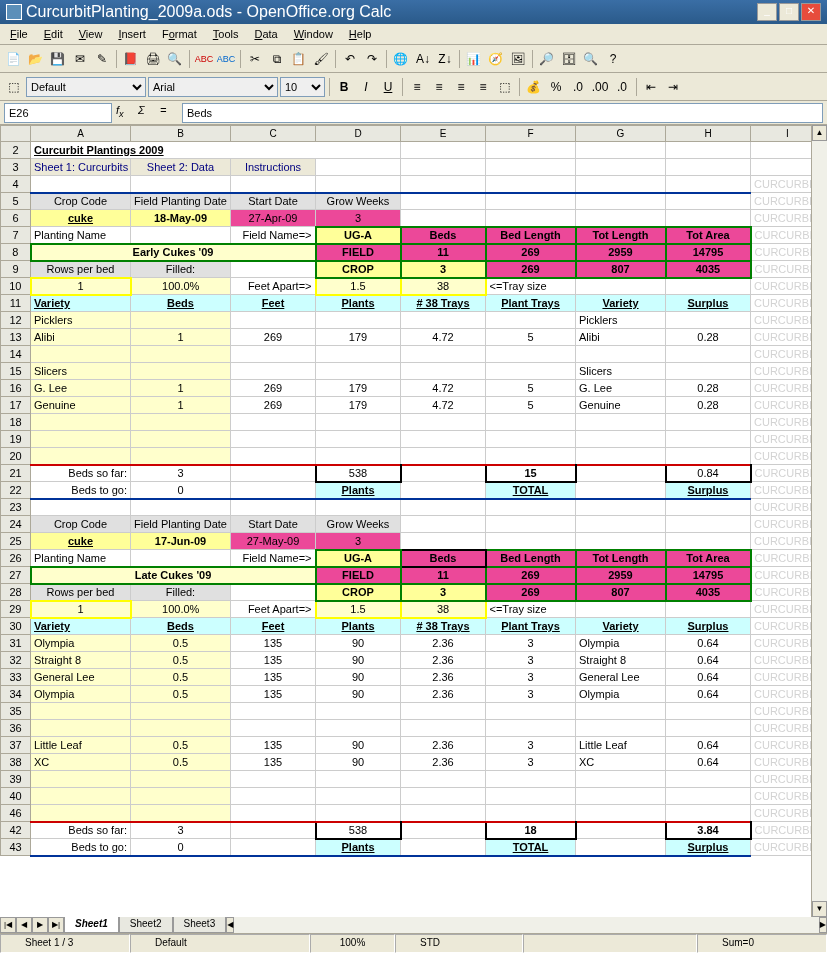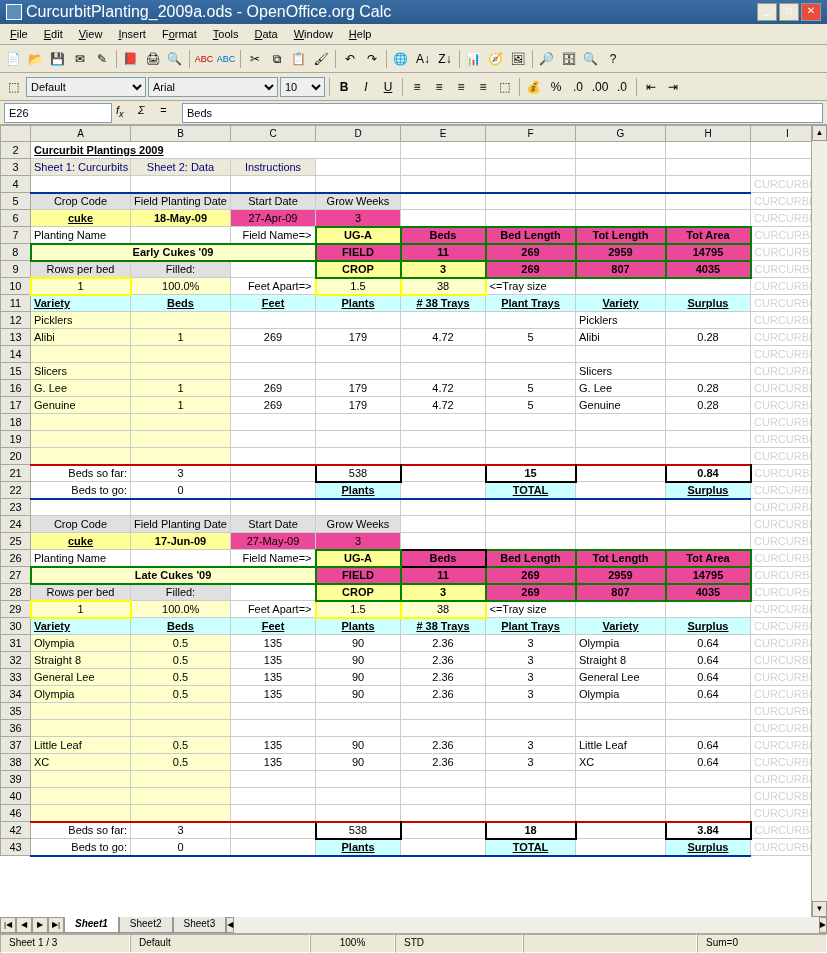--- a/index.html
+++ b/index.html
@@ -45,21 +45,21 @@
 .yellow-bx { border: 2px solid #ffff00 !important; }
 .sub-head { background: #e0e0e0; font-size: 9px; }
 .small-txt { font-size: 9px; text-align: left !important; }
 .planting { font-size: 14px; font-weight: bold; text-align: center; }
 .curcurbits-txt { color: #d3d3d3; font-size: 10px; text-align: left !important; }
 .tab-nav { display: flex; gap: 0; }
 .tab-nav-btn { width: 16px; height: 16px; border: 1px solid #999; background: #ece9d8; font-size: 8px; text-align: center; line-height: 14px; cursor: pointer; }
 .sheet-tab { padding: 1px 10px; background: #e8e8e0; border: 1px solid #999; border-top: none; font-size: 10px; cursor: pointer; }
 .sheet-tab.active { background: white; font-weight: bold; font-style: italic; }
 .statusbar { display: flex; background: #ece9d8; border-top: 1px solid #aca899; height: 20px; font-size: 10px; }
-.status-cell { border: 1px inset #fff; padding: 2px 8px; }
+.status-cell { border: 1px inset #fff; padding: 2px 24px; }
 .vscroll { width: 16px; background: #ece9d8; border-left: 1px solid #aca899; display: flex; flex-direction: column; }
 .scroll-btn { height: 16px; background: #ece9d8; border: 1px solid #999; text-align: center; font-size: 8px; line-height: 14px; cursor: pointer; }
 .scroll-track { flex: 1; background: #f0f0e8; }
 .hscroll-row { display: flex; height: 16px; background: #ece9d8; }
 .hscroll-track { flex: 1; background: #f0f0e8; display: flex; align-items: center; }
 </style>
 </head>
 <body>
 
 <div class="titlebar">
@@ -413,21 +413,21 @@
 <tbody>
           <tr>
             <td class="rowhead">21</td>
             <td class="red-top" style="text-align:right">Beds so far:</td>
             <td class="red-top">3</td>
             <td class="red-top"></td>
             <td class="black-bd red-top">538</td>
             <td class="red-top"></td>
             <td class="black-bd red-top" style="font-weight:bold">15</td>
             <td class="red-top"></td>
-            <td class="black-bd red-top" style="font-weight:bold">0.84</td>
+            <td class="black-bd red-top" style="font-weight:normal">0.84</td>
             <td class="curcurbits-txt">CURCURBITS</td>
           </tr>
 <tr>
             <td class="rowhead">22</td>
             <td class="blue-bottom" style="text-align:right">Beds to go:</td>
             <td class="blue-bottom">0</td>
             <td class="blue-bottom"></td>
             <td class="cyan-bg blue-bottom">Plants</td>
             <td class="blue-bottom"></td>
             <td class="cyan-bg blue-bottom">TOTAL</td>

